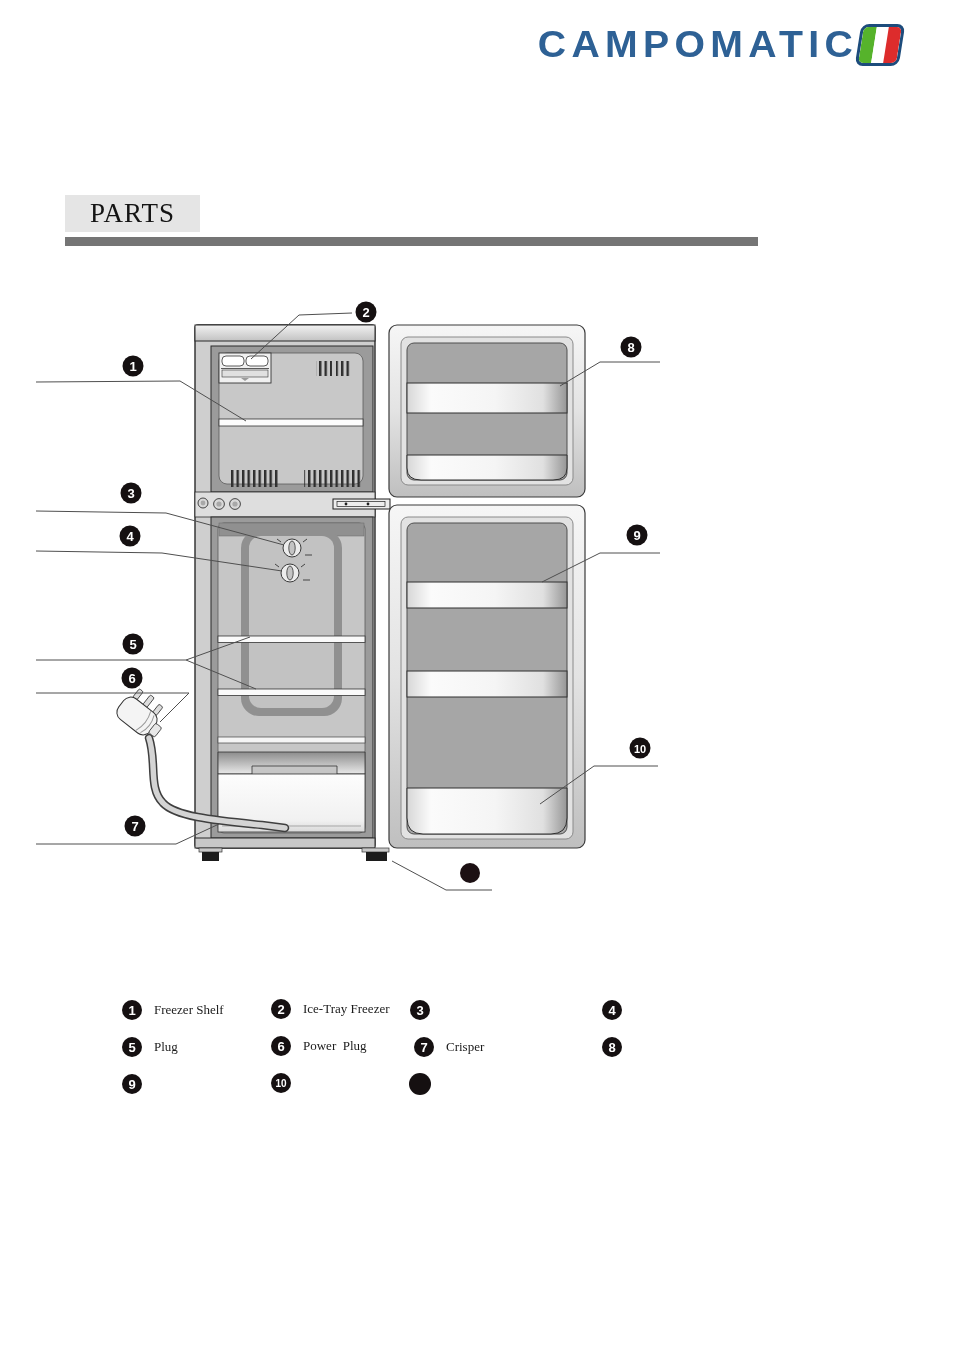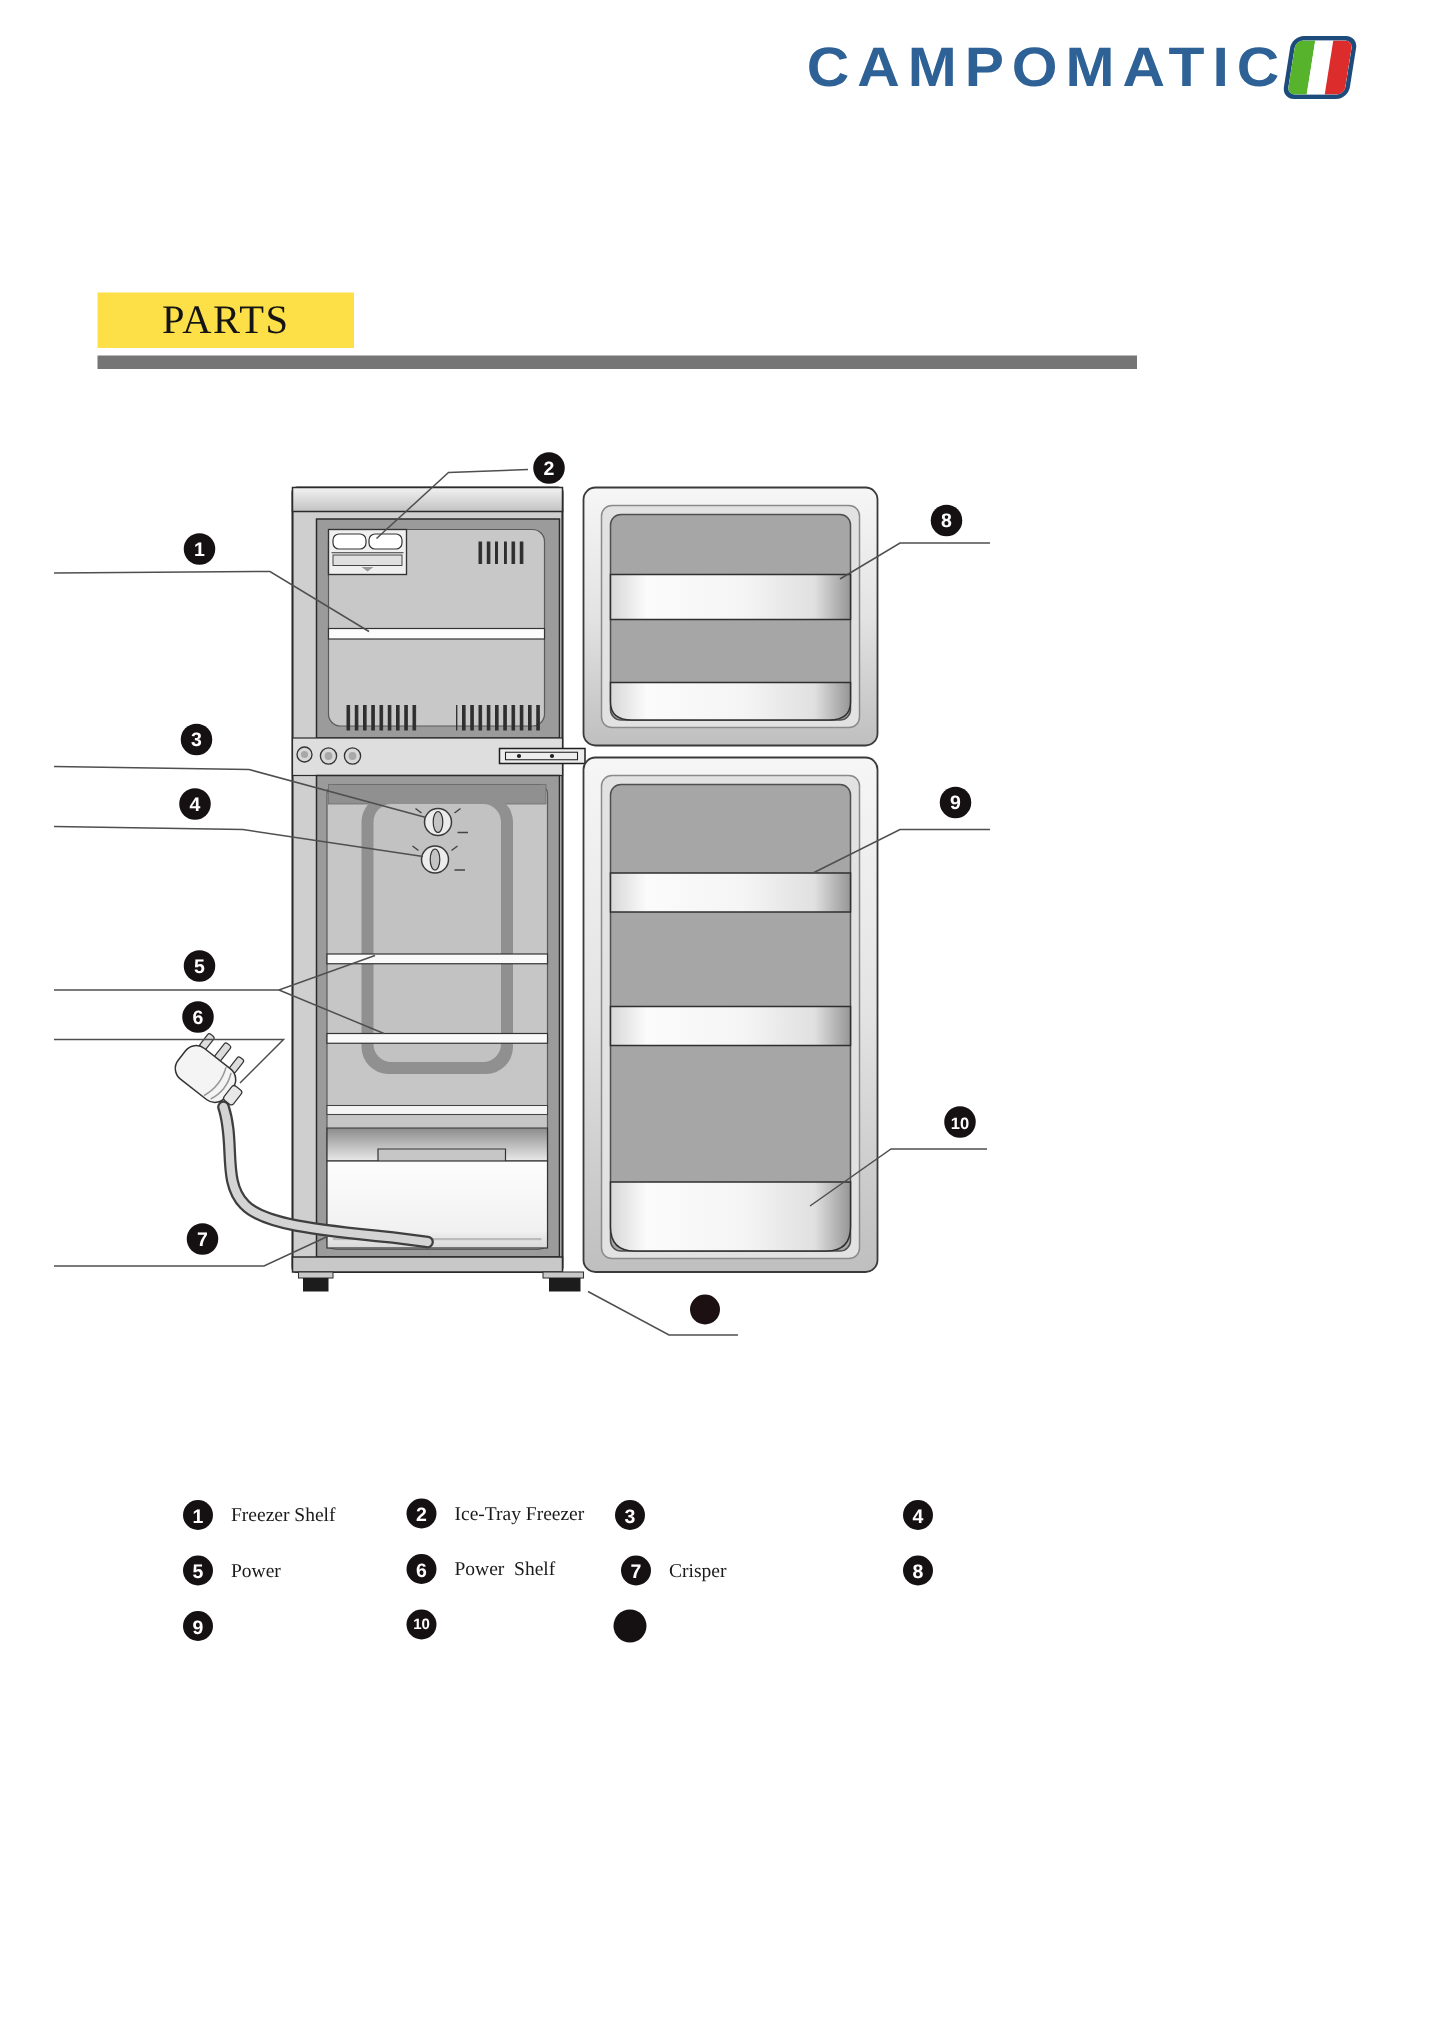--- a/index.html
+++ b/index.html
@@ -9,21 +9,21 @@
   
   .logo{position:absolute;top:24px;right:52px;display:flex;align-items:center;}
   .logo-text{font-family:"Liberation Sans", sans-serif;font-weight:700;font-size:37px;
              letter-spacing:5px;color:#2e6195;transform:scaleX(1.06);transform-origin:right center;
              white-space:nowrap;}
   .flag{width:38px;height:36px;border:3px solid #1d4c7c;border-radius:8px;overflow:hidden;
         transform:skewX(-9deg);display:flex;}
   .flag .st{flex:1;}
 
   
-  .parts-box{position:absolute;left:65px;top:195px;width:171px;height:37px;background:#fde047;
+  .parts-box{position:absolute;left:65px;top:195px;width:135px;height:37px;background:#e5e5e5;
              display:flex;align-items:center;justify-content:center;}
   .parts-box span{font-family:"Liberation Serif", serif;font-size:27px;letter-spacing:1px;color:#141414;}
   .divider{position:absolute;left:65px;top:237px;width:693px;height:9px;background:#757575;}
 
   
   svg{position:absolute;left:0;top:0;}
   svg text{font-family:"Liberation Sans", sans-serif;font-weight:700;fill:#ffffff;
            text-anchor:middle;font-size:13px;}
   svg text.small{font-size:11px;}
 
@@ -272,25 +272,25 @@
     <div class="lg-item" style="left:410px;top:1000px;">
       <span class="badge">3</span>
       <span class="lg-label"></span>
     </div>
     <div class="lg-item" style="left:602px;top:1000px;">
       <span class="badge">4</span>
       <span class="lg-label"></span>
     </div>
     <div class="lg-item" style="left:122px;top:1037px;">
       <span class="badge">5</span>
-      <span class="lg-label">Power</span>
+      <span class="lg-label">Plug</span>
     </div>
     <div class="lg-item" style="left:271px;top:1036px;">
       <span class="badge">6</span>
-      <span class="lg-label">Power  Shelf</span>
+      <span class="lg-label">Power  Plug</span>
     </div>
     <div class="lg-item" style="left:414px;top:1037px;">
       <span class="badge">7</span>
       <span class="lg-label">Crisper</span>
     </div>
     <div class="lg-item" style="left:602px;top:1037px;">
       <span class="badge">8</span>
       <span class="lg-label"></span>
     </div>
     <div class="lg-item" style="left:122px;top:1074px;">

